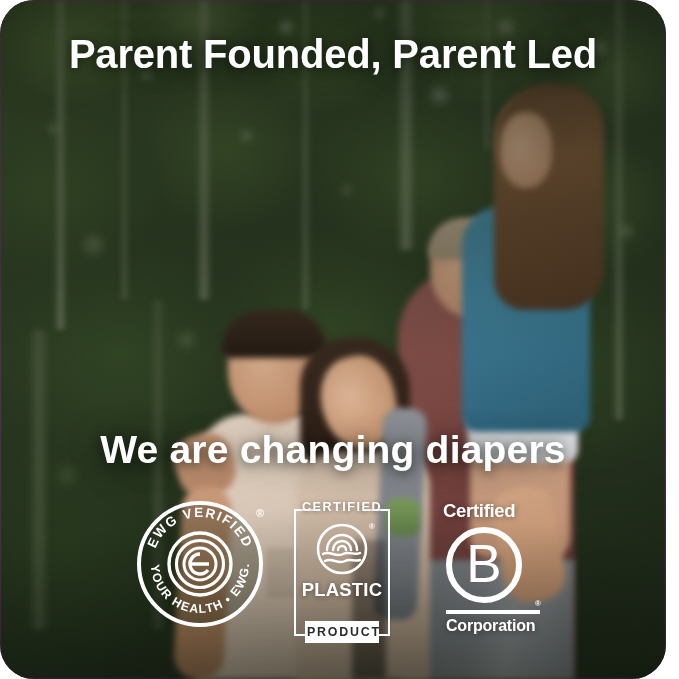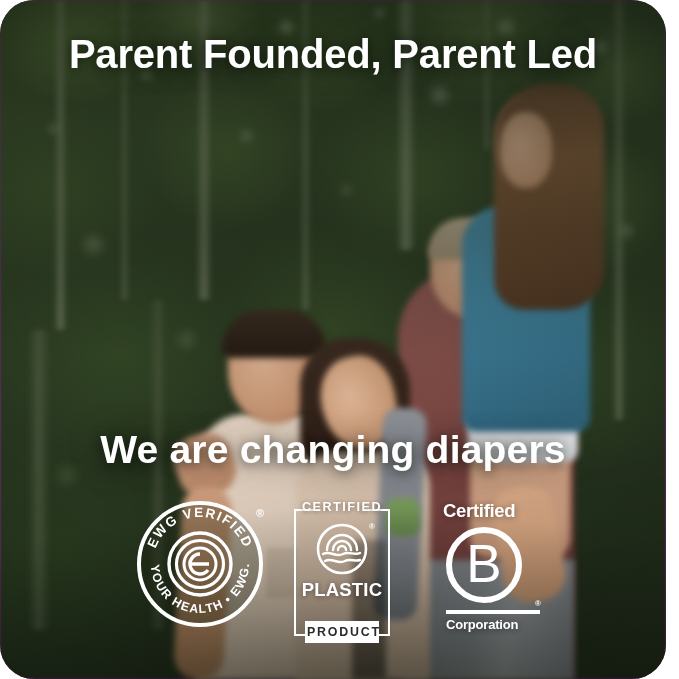--- a/index.html
+++ b/index.html
@@ -238,21 +238,21 @@
   .b-rule {
     position: absolute; left: 3px; top: 110px;
     width: 94px; height: 4px; background: #ffffff;
   }
   .b-reg {
     position: absolute; left: 92px; top: 99px;
     color: #ffffff; font-size: 8px; font-weight: 700;
   }
   .b-corporation {
     position: absolute; left: 3px; top: 117px;
-    color: #ffffff; font-size: 13px; font-weight: 700;
+    color: #ffffff; font-size: 16px; font-weight: 700;
     letter-spacing: -0.2px;
     text-shadow: 0 1px 6px rgba(20,14,10,.48);
   }
 </style>
 </head>
 <body>
 
 <div class="ad-card">
 
   <div class="photo">

